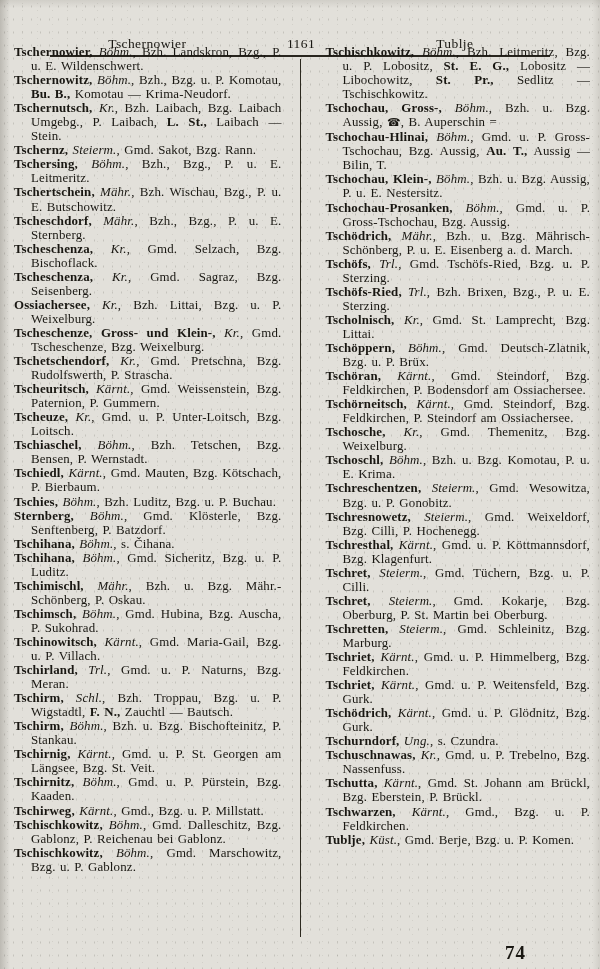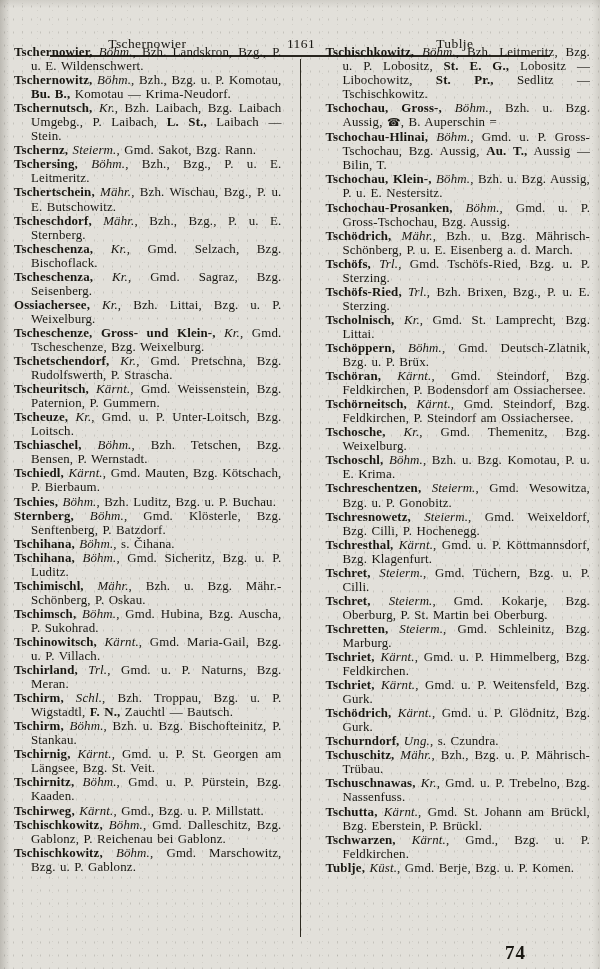--- a/index.html
+++ b/index.html
@@ -116,21 +116,20 @@
         <p class="entry"><span class="r-b">Tschreschentzen,</span><span class="r-i"> Steierm.</span><span class="r-n">, Gmd. Wesowitza, Bzg. u. P. Gonobitz.</span></p>
         <p class="entry"><span class="r-b">Tschresnowetz,</span><span class="r-i"> Steierm.</span><span class="r-n">, Gmd. Weixeldorf, Bzg. Cilli, P. Hochenegg.</span></p>
         <p class="entry"><span class="r-b">Tschresthal,</span><span class="r-i"> Kärnt.</span><span class="r-n">, Gmd. u. P. Köttmannsdorf, Bzg. Klagenfurt.</span></p>
         <p class="entry"><span class="r-b">Tschret,</span><span class="r-i"> Steierm.</span><span class="r-n">, Gmd. Tüchern, Bzg. u. P. Cilli.</span></p>
         <p class="entry"><span class="r-b">Tschret,</span><span class="r-i"> Steierm.</span><span class="r-n">, Gmd. Kokarje, Bzg. Oberburg, P. St. Martin bei Oberburg.</span></p>
         <p class="entry"><span class="r-b">Tschretten,</span><span class="r-i"> Steierm.</span><span class="r-n">, Gmd. Schleinitz, Bzg. Marburg.</span></p>
         <p class="entry"><span class="r-b">Tschriet,</span><span class="r-i"> Kärnt.</span><span class="r-n">, Gmd. u. P. Himmelberg, Bzg. Feldkirchen.</span></p>
         <p class="entry"><span class="r-b">Tschriet,</span><span class="r-i"> Kärnt.</span><span class="r-n">, Gmd. u. P. Weitensfeld, Bzg. Gurk.</span></p>
         <p class="entry"><span class="r-b">Tschödrich,</span><span class="r-i"> Kärnt.</span><span class="r-n">, Gmd. u. P. Glödnitz, Bzg. Gurk.</span></p>
         <p class="entry"><span class="r-b">Tschurndorf,</span><span class="r-i"> Ung.</span><span class="r-n">, s. Czundra.</span></p>
-        <p class="entry"><span class="r-b">Tschuschitz,</span><span class="r-i"> Mähr.</span><span class="r-n">, Bzh., Bzg. u. P. Mährisch-Trübau.</span></p>
         <p class="entry"><span class="r-b">Tschuschnawas,</span><span class="r-i"> Kr.</span><span class="r-n">, Gmd. u. P. Trebelno, Bzg. Nassenfuss.</span></p>
         <p class="entry"><span class="r-b">Tschutta,</span><span class="r-i"> Kärnt.</span><span class="r-n">, Gmd. St. Johann am Brückl, Bzg. Eberstein, P. Brückl.</span></p>
         <p class="entry"><span class="r-b">Tschwarzen,</span><span class="r-i"> Kärnt.</span><span class="r-n">, Gmd., Bzg. u. P. Feldkirchen.</span></p>
         <p class="entry"><span class="r-b">Tublje,</span><span class="r-i"> Küst.</span><span class="r-n">, Gmd. Berje, Bzg. u. P. Komen.</span></p>
       </div>
   </div>
 
   <div class="page-footer">74</div>
 
 </div>

